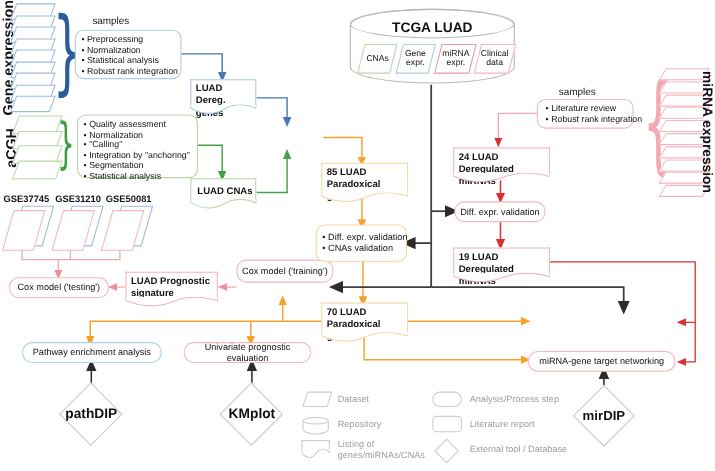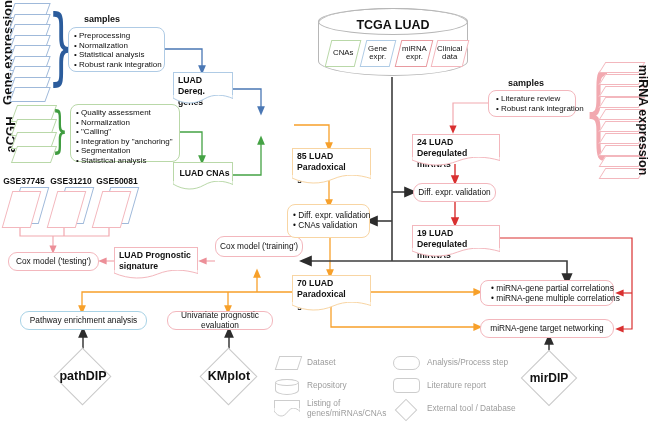--- a/index.html
+++ b/index.html
@@ -48,21 +48,21 @@
   .pgram>span{transform:skewX(14deg);white-space:pre-line}
 
   
   .diamond{position:absolute;width:41px;height:41px;background:#fff;border:1.2px solid #c9c9c9;transform:rotate(45deg);box-sizing:border-box}
   .dlabel{position:absolute;width:80px;text-align:center;font-weight:bold;font-size:12.5px;color:#111}
 
   
   .lgl{position:absolute;font-size:8.3px;color:#9d9d9d;white-space:pre-line;line-height:1.2}
   .lg-shape{position:absolute;background:#fff;border:1px solid #cdcdcd;box-sizing:border-box}
 
-  .slabel{position:absolute;font-weight:bold;font-size:9px}
+  .slabel{position:absolute;font-weight:normal;font-size:9px}
   .gse{position:absolute;font-weight:bold;font-size:8.5px;width:46px;text-align:center}
 </style>
 </head>
 <body>
 
 <div class="canvas">
 
   <svg class="wires" width="650" height="428" viewBox="0 0 650 428">
     <defs>
       <marker id="m-blue" markerWidth="8" markerHeight="7" refX="0.5" refY="3" orient="auto">
@@ -267,28 +267,24 @@
   </div>
   <div class="node center b-pink" style="left:413px;top:183px;width:83px;height:19px">Diff. expr. validation</div>
   <div class="doc" style="left:412px;top:225px;width:88px;height:26px;border-color:#f3b7bd">
     <span class="txt">19 LUAD
 Deregulated miRNAs</span>
     <svg viewBox="0 0 100 9" preserveAspectRatio="none">
         <path d="M0,0 L0,3 C18,9.5 36,9.5 52,4 C68,-1.5 84,-0.5 100,3.5 L100,0" fill="#ffffff" stroke="#f3b7bd" stroke-width="1" vector-effect="non-scaling-stroke"></path>
       </svg>
   </div>
 
-  <div class="node bullets b-pink" style="left:480px;top:280px;width:134px;height:26px;border-radius:8px;padding-left:10px">
-    <div class="bl">miRNA-gene partial correlations</div>
-    <div class="bl">miRNA-gene multiple correlations</div>
-  </div>
   <div class="node center b-cyan" style="left:20px;top:311px;width:127px;height:19px">Pathway enrichment analysis</div>
 
   <div class="node center b-pink" style="left:480px;top:319px;width:134px;height:19px">miRNA-gene target networking</div>
-  <div class="node center b-pink" style="left:167px;top:311px;width:106px;height:19px">Univariate prognostic evaluation</div>
+  <div class="node center b-pink" style="left:167px;top:311px;width:116px;height:19px">Univariate prognostic evaluation</div>
 
   <div class="diamond" style="left:62px;top:356px"></div>
   <div class="dlabel" style="left:43px;top:369px">pathDIP</div>
   <div class="diamond" style="left:208px;top:356px"></div>
   <div class="dlabel" style="left:189px;top:369px">KMplot</div>
   <div class="diamond" style="left:529px;top:358px;width:40px;height:40px"></div>
   <div class="dlabel" style="left:509px;top:371px;font-size:12px">mirDIP</div>
 
   <div class="lg-shape sk18" style="left:277px;top:356px;width:23px;height:14px"></div>
   <div class="lgl" style="left:307px;top:358px">Dataset</div>

